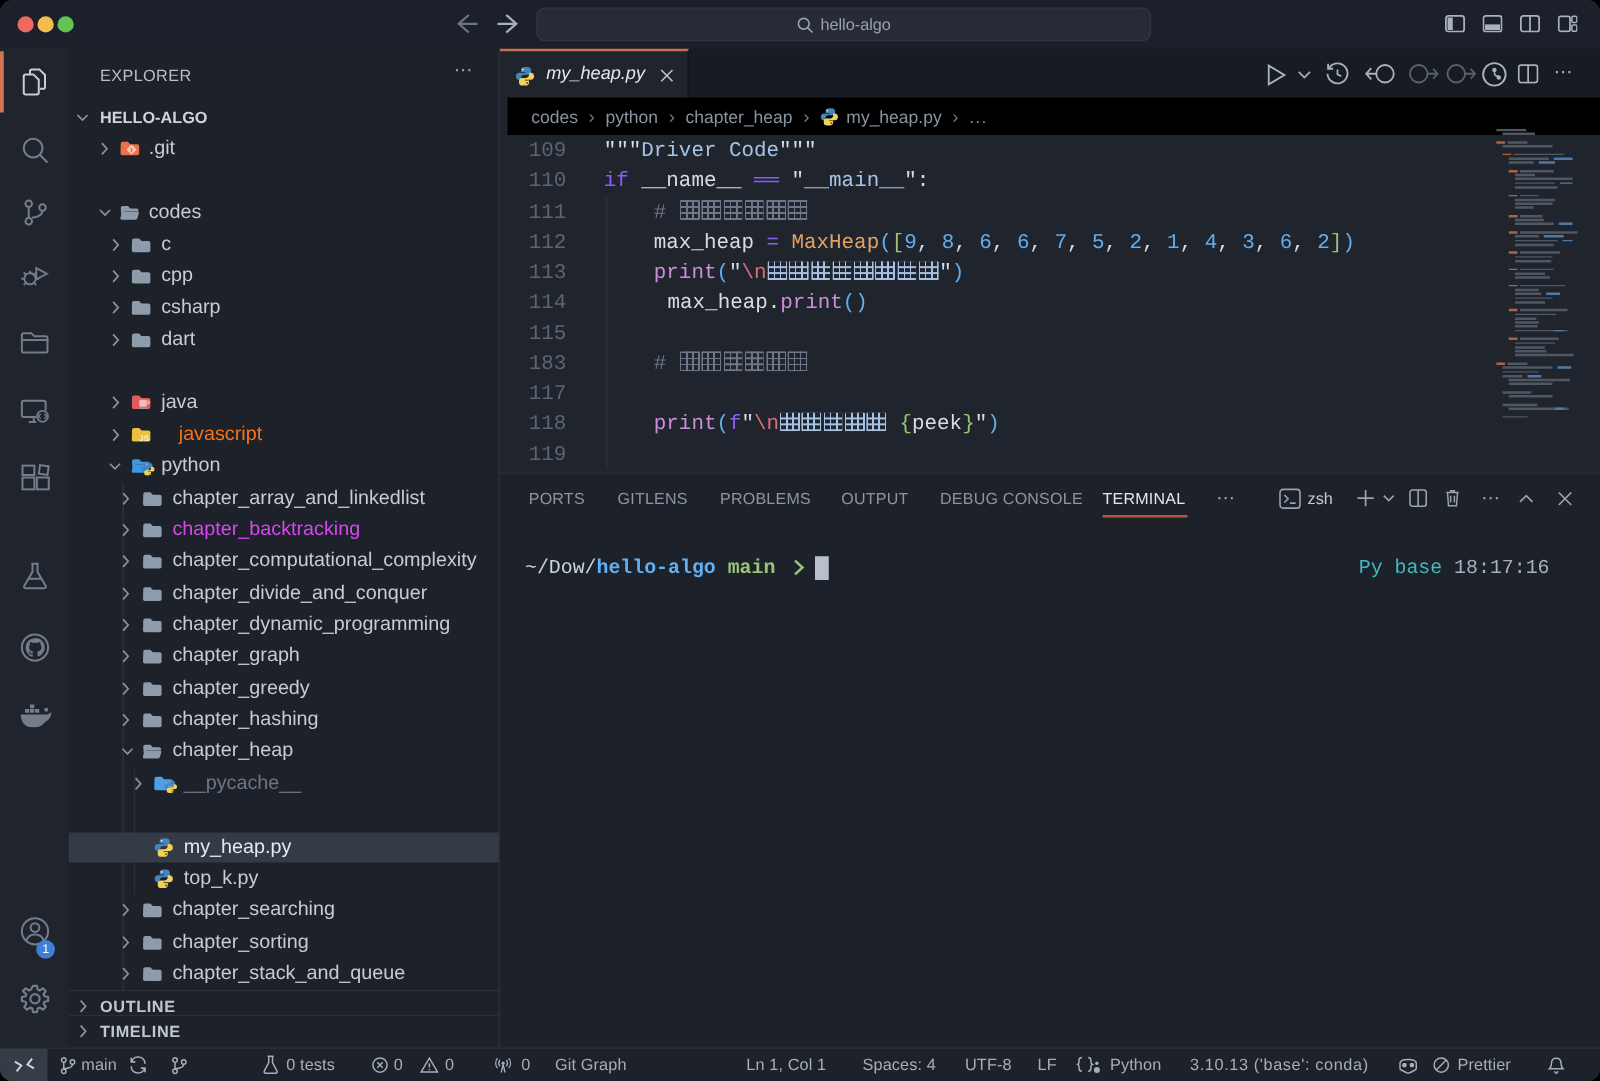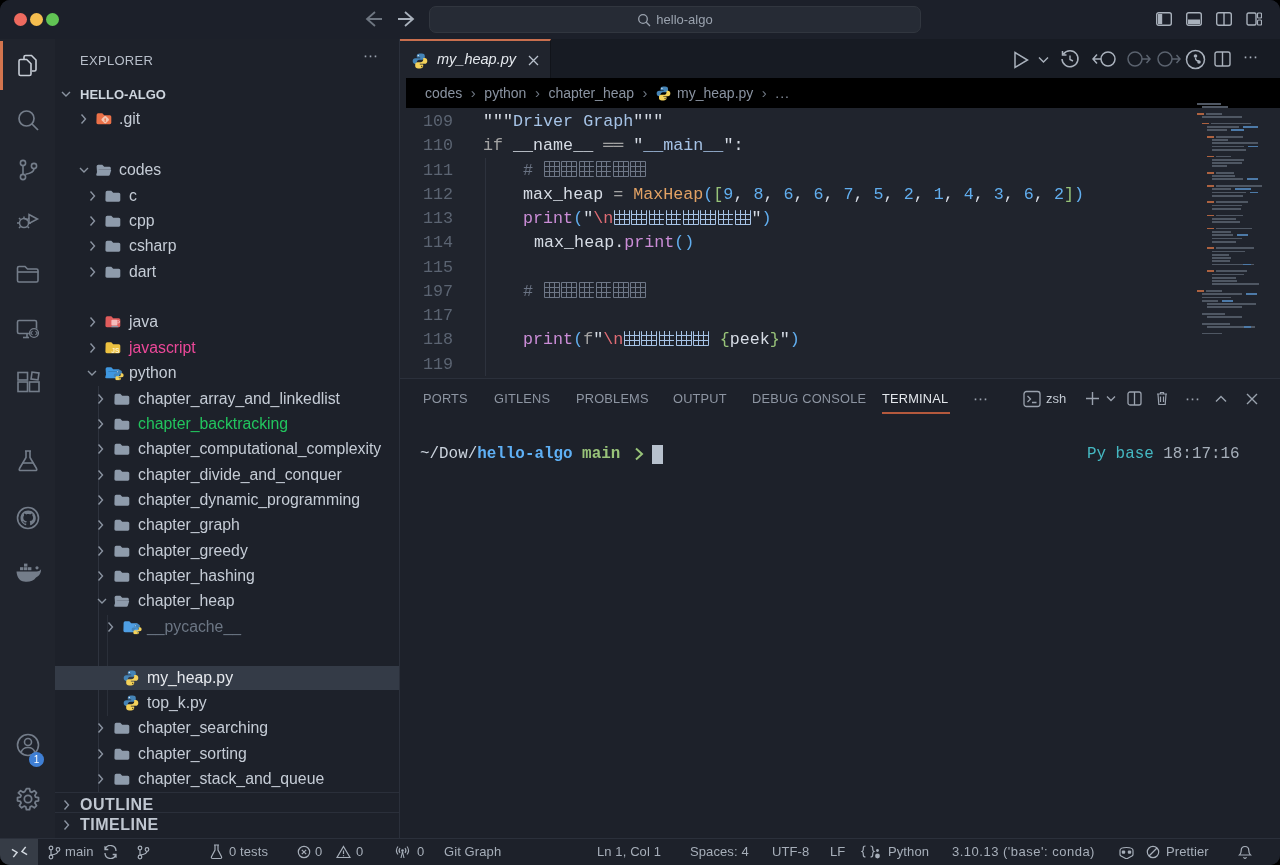--- a/index.html
+++ b/index.html
@@ -21,34 +21,34 @@
   .sidebar { position:absolute; left:55px; top:39px; width:345px; height:799px;
              background:#1d212a; border-right:1px solid #2b303b; }
   .exp-title { position:absolute; left:25px; top:14px; font-size:13px; color:#b8bfca; letter-spacing:.3px; }
   .row { position:absolute; left:0; width:344px; height:24px; }
   .row .lbl { position:absolute; top:50%; transform:translateY(-50%); font-size:15.8px; color:#c5ccd6; white-space:nowrap; }
   .row svg.ic { position:absolute; top:50%; transform:translateY(-50%); }
   .chev { position:absolute; top:50%; transform:translateY(-50%); }
   .sel { position:absolute; left:0; width:344px; height:24px; background:#343b47; }
   .sect { position:absolute; left:0; width:344px; height:25px; border-top:1px solid #2a2f3a; }
   .sect .lbl { position:absolute; left:25px; top:50%; transform:translateY(-50%);
-               font-size:16px; font-weight:bold; color:#c0c7d1; letter-spacing:.5px; }
+               font-size:13px; font-weight:bold; color:#c0c7d1; letter-spacing:.5px; }
   
   .editor { position:absolute; left:400px; top:39px; width:880px; height:339px; background:#20242d; }
   .tabbar { position:absolute; left:0; top:0; width:880px; height:39px; background:#171b23; }
   .tab { position:absolute; left:0; top:0; width:151px; height:39px; background:#20242d;
          border-top:2px solid #c96f4e; border-right:1px solid #11141a; }
   .tab .name { position:absolute; left:37px; top:10px; font-size:14.5px; font-style:italic; color:#e4e8ed; }
   .crumbs { position:absolute; left:6px; top:39px; width:880px; height:30px; background:#000000;
             font-size:14px; color:#8a93a1; }
   .code { position:absolute; left:0; top:69px; width:880px; height:270px; background:#20242d;
           font-family:"Liberation Mono", monospace; font-size:16.7px; }
   .cl { position:absolute; white-space:pre; }
   .ln { position:absolute; left:0px; width:53px; text-align:right; color:#5b6472; }
-  .k  { color:#a3a3a3; } 
+  .k  { color:#8b5cf6; } 
   .fn { color:#cb8dd7; } 
   .cls{ color:#e2a264; } 
   .num{ color:#61aeef; } 
   .b1 { color:#61aeef; } 
   .b2 { color:#98c379; } 
   .st { color:#a6c3e6; } 
   .q  { color:#d6dce5; } 
   .cm { color:#6b7484; } 
   .esc{ color:#e06c75; }
   
@@ -296,21 +296,21 @@
 <div class="row" style="top:296.7px">
         <svg class="chev" style="left:34px;top:12px" width="7" height="11" viewBox="0 0 7 11">
           <path d="M1.5 1 L5.5 5.5 L1.5 10" stroke="#8a93a0" stroke-width="1.4" fill="none"></path>
         </svg>
         <svg class="ic" style="left:50px;top:12px" width="17" height="15" viewBox="0 0 17 15">
           <g fill="#ecc140">
             <path d="M.6 3.4 Q.6 1.8 2.2 1.8 h4.1 l1.9 2 h5.6 q1.5 0 1.5 1.5 v6 q0 1.4-1.5 1.4 h-11.9 q-1.5 0-1.5-1.4 z"></path>
           </g>
           <text x="6.3" y="12.6" font-family="Liberation Sans" font-size="6.5" font-weight="bold" fill="#fdf2cc">JS</text>
         </svg>
-        <span class="lbl" style="left:74px;color:#ec4899">javascript</span>
+        <span class="lbl" style="left:88px;color:#f97316">javascript</span>
       </div>
 <div class="row" style="top:322.1px">
         <svg class="chev" style="left:32px;top:12px" width="10" height="7" viewBox="0 0 10 7">
           <path d="M1 1.5 L5 5.5 L9 1.5" stroke="#8a93a0" stroke-width="1.4" fill="none"></path>
         </svg>
         <svg class="ic" style="left:50px;top:12px" width="19" height="15" viewBox="0 0 19 15">
           <g fill="#3f97e0">
             <path d="M.6 3.4 Q.6 1.8 2.2 1.8 h4.1 l1.9 2 h5.2 q1.4 0 1.4 1.4 l.1 1 h-11 q-1.2 0-1.5 1 l-1.3 3.6 z"></path>
             <path d="M2.3 6.3 h11.6 q1.6 0 1.2 1.3 l-1.3 4.2 q-.3 .9-1.4 .9 h-11 q-1.5 0-1.1-1.3 l1.2-4.1 q.3-1 1.8-1 z"></path>
           </g>
@@ -332,21 +332,21 @@
         </svg>
         <span class="lbl" style="left:83px;color:#c5ccd6">chapter_array_and_linkedlist</span>
       </div>
 <div class="row" style="top:372.8px">
         <svg class="chev" style="left:42px;top:12px" width="7" height="11" viewBox="0 0 7 11">
           <path d="M1.5 1 L5.5 5.5 L1.5 10" stroke="#8a93a0" stroke-width="1.4" fill="none"></path>
         </svg>
         <svg class="ic" style="left:58.5px;top:12px" width="16" height="14" viewBox="0 0 16 14" fill="#8e9bab">
           <path d="M.6 3.4 Q.6 1.8 2.2 1.8 h4.1 l1.9 2 h5.6 q1.5 0 1.5 1.5 v6 q0 1.4-1.5 1.4 h-11.9 q-1.5 0-1.5-1.4 z"></path>
         </svg>
-        <span class="lbl" style="left:83px;color:#22c55e">chapter_backtracking</span>
+        <span class="lbl" style="left:83px;color:#d946ef">chapter_backtracking</span>
       </div>
 <div class="row" style="top:398.2px">
         <svg class="chev" style="left:42px;top:12px" width="7" height="11" viewBox="0 0 7 11">
           <path d="M1.5 1 L5.5 5.5 L1.5 10" stroke="#8a93a0" stroke-width="1.4" fill="none"></path>
         </svg>
         <svg class="ic" style="left:58.5px;top:12px" width="16" height="14" viewBox="0 0 16 14" fill="#8e9bab">
           <path d="M.6 3.4 Q.6 1.8 2.2 1.8 h4.1 l1.9 2 h5.6 q1.5 0 1.5 1.5 v6 q0 1.4-1.5 1.4 h-11.9 q-1.5 0-1.5-1.4 z"></path>
         </svg>
         <span class="lbl" style="left:83px;color:#c5ccd6">chapter_computational_complexity</span>
       </div>
@@ -539,25 +539,25 @@
           </svg>my_heap.py<span style="color:#6e7783;font-size:15px;padding:0 8.5px;">›</span><span style="letter-spacing:1px">...</span></div>
       </div>
     <div class="code" id="code">
 <div class="cl ln" style="top:2.0px;height:24px;line-height:24px">109</div>
 <div class="cl ln" style="top:26.2px;height:24px;line-height:24px">110</div>
 <div class="cl ln" style="top:50.5px;height:24px;line-height:24px">111</div>
 <div class="cl ln" style="top:74.8px;height:24px;line-height:24px">112</div>
 <div class="cl ln" style="top:99.0px;height:24px;line-height:24px">113</div>
 <div class="cl ln" style="top:123.2px;height:24px;line-height:24px">114</div>
 <div class="cl ln" style="top:147.5px;height:24px;line-height:24px">115</div>
-<div class="cl ln" style="top:171.8px;height:24px;line-height:24px">197</div>
+<div class="cl ln" style="top:171.8px;height:24px;line-height:24px">183</div>
 <div class="cl ln" style="top:196.0px;height:24px;line-height:24px">117</div>
 <div class="cl ln" style="top:220.2px;height:24px;line-height:24px">118</div>
 <div class="cl ln" style="top:244.5px;height:24px;line-height:24px">119</div>
-<div class="cl" style="left:83px;top:2.0px;height:24px;line-height:24px"><span class="q">"""</span><span class="st">Driver Graph</span><span class="q">"""</span></div>
+<div class="cl" style="left:83px;top:2.0px;height:24px;line-height:24px"><span class="q">"""</span><span class="st">Driver Code</span><span class="q">"""</span></div>
 <div class="cl" style="left:83px;top:26.2px;height:24px;line-height:24px"><span class="k">if</span><span class="q"> __name__ </span><span class="k">══</span><span class="q"> "</span><span class="st">__main__</span><span class="q">":</span></div>
 <div class="cl" style="left:83px;top:50.5px;height:24px;line-height:24px"><span class="cm">    # </span><i class="cj" style="background:repeating-linear-gradient(0deg,#6e7787 0 1.2px,transparent 1.2px 4.9px),repeating-linear-gradient(90deg,#6e7787 0 1.2px,transparent 1.2px 4.9px)"></i><i class="cj" style="background:repeating-linear-gradient(0deg,#6e7787 0 1.2px,transparent 1.2px 4.9px),repeating-linear-gradient(90deg,#6e7787 0 1.2px,transparent 1.2px 4.9px)"></i><i class="cj" style="background:repeating-linear-gradient(0deg,#6e7787 0 1.2px,transparent 1.2px 4.9px),repeating-linear-gradient(90deg,#6e7787 0 1.2px,transparent 1.2px 4.9px)"></i><i class="cj" style="background:repeating-linear-gradient(0deg,#6e7787 0 1.2px,transparent 1.2px 4.9px),repeating-linear-gradient(90deg,#6e7787 0 1.2px,transparent 1.2px 4.9px)"></i><i class="cj" style="background:repeating-linear-gradient(0deg,#6e7787 0 1.2px,transparent 1.2px 4.9px),repeating-linear-gradient(90deg,#6e7787 0 1.2px,transparent 1.2px 4.9px)"></i><i class="cj" style="background:repeating-linear-gradient(0deg,#6e7787 0 1.2px,transparent 1.2px 4.9px),repeating-linear-gradient(90deg,#6e7787 0 1.2px,transparent 1.2px 4.9px)"></i></div>
 <div class="cl" style="left:83px;top:74.8px;height:24px;line-height:24px"><span class="q">    max_heap </span><span class="k">=</span><span class="q"> </span><span class="cls">MaxHeap</span><span class="b1">(</span><span class="b2">[</span><span class="num">9</span><span class="q">, </span><span class="num">8</span><span class="q">, </span><span class="num">6</span><span class="q">, </span><span class="num">6</span><span class="q">, </span><span class="num">7</span><span class="q">, </span><span class="num">5</span><span class="q">, </span><span class="num">2</span><span class="q">, </span><span class="num">1</span><span class="q">, </span><span class="num">4</span><span class="q">, </span><span class="num">3</span><span class="q">, </span><span class="num">6</span><span class="q">, </span><span class="num">2</span><span class="b2">]</span><span class="b1">)</span></div>
 <div class="cl" style="left:83px;top:99.0px;height:24px;line-height:24px"><span class="q">    </span><span class="fn">print</span><span class="b1">(</span><span class="q">"</span><span class="esc">\n</span><i class="cj" style="background:repeating-linear-gradient(0deg,#a6c3e6 0 1.2px,transparent 1.2px 4.9px),repeating-linear-gradient(90deg,#a6c3e6 0 1.2px,transparent 1.2px 4.9px)"></i><i class="cj" style="background:repeating-linear-gradient(0deg,#a6c3e6 0 1.2px,transparent 1.2px 4.9px),repeating-linear-gradient(90deg,#a6c3e6 0 1.2px,transparent 1.2px 4.9px)"></i><i class="cj" style="background:repeating-linear-gradient(0deg,#a6c3e6 0 1.2px,transparent 1.2px 4.9px),repeating-linear-gradient(90deg,#a6c3e6 0 1.2px,transparent 1.2px 4.9px)"></i><i class="cj" style="background:repeating-linear-gradient(0deg,#a6c3e6 0 1.2px,transparent 1.2px 4.9px),repeating-linear-gradient(90deg,#a6c3e6 0 1.2px,transparent 1.2px 4.9px)"></i><i class="cj" style="background:repeating-linear-gradient(0deg,#a6c3e6 0 1.2px,transparent 1.2px 4.9px),repeating-linear-gradient(90deg,#a6c3e6 0 1.2px,transparent 1.2px 4.9px)"></i><i class="cj" style="background:repeating-linear-gradient(0deg,#a6c3e6 0 1.2px,transparent 1.2px 4.9px),repeating-linear-gradient(90deg,#a6c3e6 0 1.2px,transparent 1.2px 4.9px)"></i><i class="cj" style="background:repeating-linear-gradient(0deg,#a6c3e6 0 1.2px,transparent 1.2px 4.9px),repeating-linear-gradient(90deg,#a6c3e6 0 1.2px,transparent 1.2px 4.9px)"></i><i class="cj" style="background:repeating-linear-gradient(0deg,#a6c3e6 0 1.2px,transparent 1.2px 4.9px),repeating-linear-gradient(90deg,#a6c3e6 0 1.2px,transparent 1.2px 4.9px)"></i><span class="q">"</span><span class="b1">)</span></div>
 <div class="cl" style="left:94px;top:123.2px;height:24px;line-height:24px"><span class="q">    max_heap.</span><span class="fn">print</span><span class="b1">()</span></div>
 <div class="cl" style="left:83px;top:171.8px;height:24px;line-height:24px"><span class="cm">    # </span><i class="cj" style="background:repeating-linear-gradient(0deg,#6e7787 0 1.2px,transparent 1.2px 4.9px),repeating-linear-gradient(90deg,#6e7787 0 1.2px,transparent 1.2px 4.9px)"></i><i class="cj" style="background:repeating-linear-gradient(0deg,#6e7787 0 1.2px,transparent 1.2px 4.9px),repeating-linear-gradient(90deg,#6e7787 0 1.2px,transparent 1.2px 4.9px)"></i><i class="cj" style="background:repeating-linear-gradient(0deg,#6e7787 0 1.2px,transparent 1.2px 4.9px),repeating-linear-gradient(90deg,#6e7787 0 1.2px,transparent 1.2px 4.9px)"></i><i class="cj" style="background:repeating-linear-gradient(0deg,#6e7787 0 1.2px,transparent 1.2px 4.9px),repeating-linear-gradient(90deg,#6e7787 0 1.2px,transparent 1.2px 4.9px)"></i><i class="cj" style="background:repeating-linear-gradient(0deg,#6e7787 0 1.2px,transparent 1.2px 4.9px),repeating-linear-gradient(90deg,#6e7787 0 1.2px,transparent 1.2px 4.9px)"></i><i class="cj" style="background:repeating-linear-gradient(0deg,#6e7787 0 1.2px,transparent 1.2px 4.9px),repeating-linear-gradient(90deg,#6e7787 0 1.2px,transparent 1.2px 4.9px)"></i></div>
 <div class="cl" style="left:83px;top:220.2px;height:24px;line-height:24px"><span class="q">    </span><span class="fn">print</span><span class="b1">(</span><span class="k">f</span><span class="q">"</span><span class="esc">\n</span><i class="cj" style="background:repeating-linear-gradient(0deg,#a6c3e6 0 1.2px,transparent 1.2px 4.9px),repeating-linear-gradient(90deg,#a6c3e6 0 1.2px,transparent 1.2px 4.9px)"></i><i class="cj" style="background:repeating-linear-gradient(0deg,#a6c3e6 0 1.2px,transparent 1.2px 4.9px),repeating-linear-gradient(90deg,#a6c3e6 0 1.2px,transparent 1.2px 4.9px)"></i><i class="cj" style="background:repeating-linear-gradient(0deg,#a6c3e6 0 1.2px,transparent 1.2px 4.9px),repeating-linear-gradient(90deg,#a6c3e6 0 1.2px,transparent 1.2px 4.9px)"></i><i class="cj" style="background:repeating-linear-gradient(0deg,#a6c3e6 0 1.2px,transparent 1.2px 4.9px),repeating-linear-gradient(90deg,#a6c3e6 0 1.2px,transparent 1.2px 4.9px)"></i><i class="cj" style="background:repeating-linear-gradient(0deg,#a6c3e6 0 1.2px,transparent 1.2px 4.9px),repeating-linear-gradient(90deg,#a6c3e6 0 1.2px,transparent 1.2px 4.9px)"></i><span class="q"> </span><span class="b2">{</span><span class="q">peek</span><span class="b2">}</span><span class="q">"</span><span class="b1">)</span></div>
 <div class="abs" style="left:85px;top:50px;width:1px;height:218px;background:#2d323d"></div>
 </div>
 <div class="abs" style="left:797px;top:64px;width:76px;height:232px;overflow:hidden">

